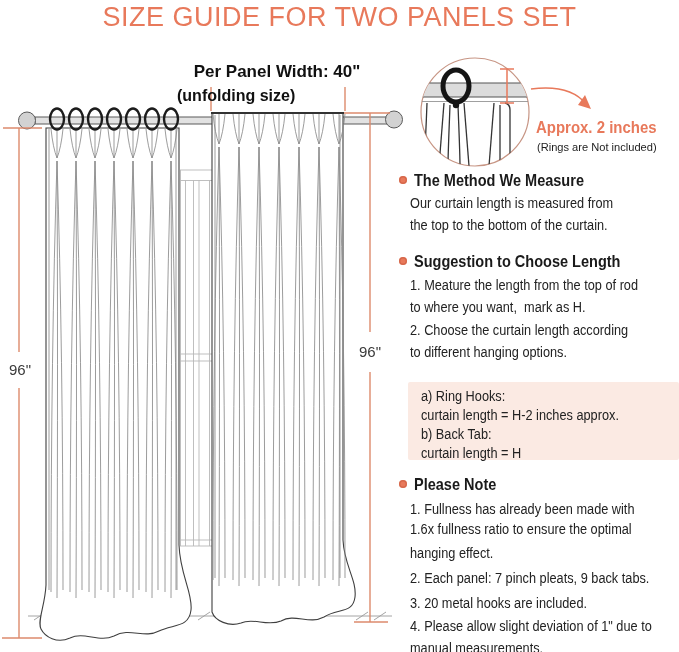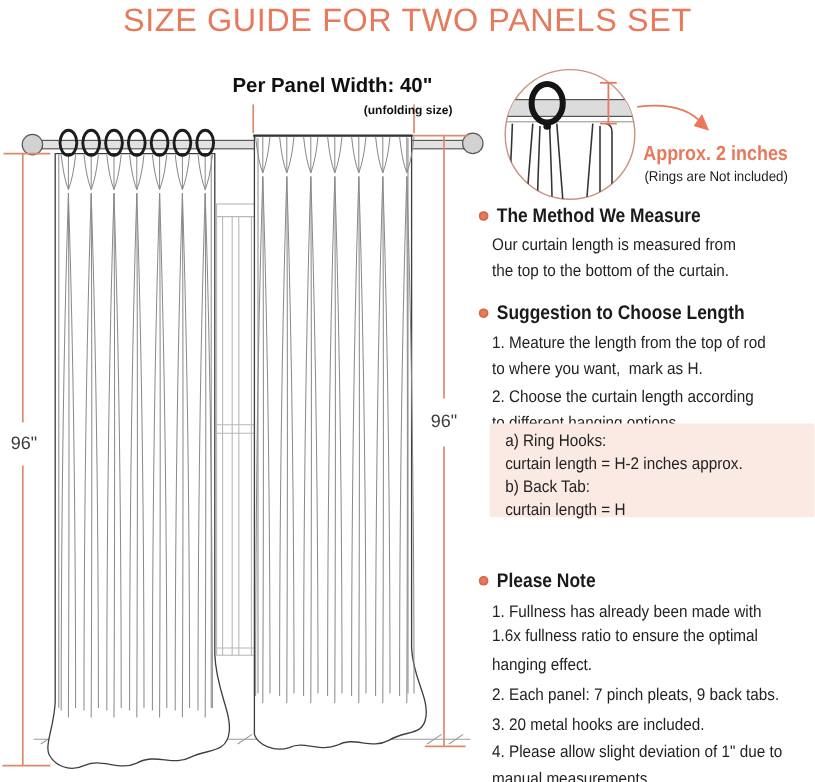--- a/index.html
+++ b/index.html
@@ -16,34 +16,34 @@
   }
   #diagram-svg{position:absolute;left:0;top:0;width:679px;height:652px;}
   .abs{position:absolute;}
   .title{
     width:679px;text-align:center;top:2px;left:0;
     font-size:27px;font-weight:normal;letter-spacing:.5px;color:var(--accent);
     white-space:nowrap;
   }
   .pw-label{left:177px;top:62px;width:200px;text-align:center;
     font-size:17px;font-weight:bold;color:#101010;white-space:nowrap;}
-  .pw-sub{left:177px;top:87px;width:200px;text-align:right;
-    font-size:10px;font-weight:bold;color:#101010;white-space:nowrap;}
+  .pw-sub{left:177px;top:87px;width:200px;text-align:left;
+    font-size:16px;font-weight:bold;color:#101010;white-space:nowrap;}
   .hlabel{width:38px;text-align:center;font-size:15px;color:#3a3a3a;white-space:nowrap;}
   .approx{left:536px;top:118px;font-size:17px;font-weight:bold;color:var(--accent);
     white-space:nowrap;transform:scaleX(.88);transform-origin:0 50%;}
   .rings-note{left:537px;top:140px;font-size:11.8px;color:#1d1d1d;
     white-space:nowrap;transform:scaleX(.94);transform-origin:0 50%;}
   .bullet{width:8px;height:8px;border-radius:50%;background:var(--accent);
     box-shadow:inset 0 0 0 1.5px rgba(200,90,60,.55);}
   .heading{font-size:16.5px;font-weight:bold;color:var(--head);
     white-space:pre;transform:scaleX(.88);transform-origin:0 50%;}
   .bline{font-size:14px;color:var(--ink);white-space:pre;
     transform:scaleX(.91);transform-origin:0 50%;}
-  .hbox{left:408px;top:353px;width:271px;height:78px;background:var(--boxbg);
+  .hbox{left:408px;top:382px;width:271px;height:78px;background:var(--boxbg);
     border-radius:2px;padding:5px 0 0 13px;box-sizing:border-box;}
   .hbox .bline{position:static;line-height:19px;}
   
   .measure-line{stroke:var(--measure);stroke-width:1.4;fill:none;}
   .accent-line{stroke:var(--accent);stroke-width:1.5;fill:none;}
   .accent-fill{fill:var(--accent);stroke:none;}
   .outline{stroke:#3f3f3f;stroke-width:1.1;fill:#ffffff;}
   .pleat{stroke:#8a8a8a;stroke-width:.85;fill:none;}
   .winline{stroke:#b8b8b8;stroke-width:.9;fill:none;}
   .floor{stroke:#9a9a9a;stroke-width:.9;fill:none;}

